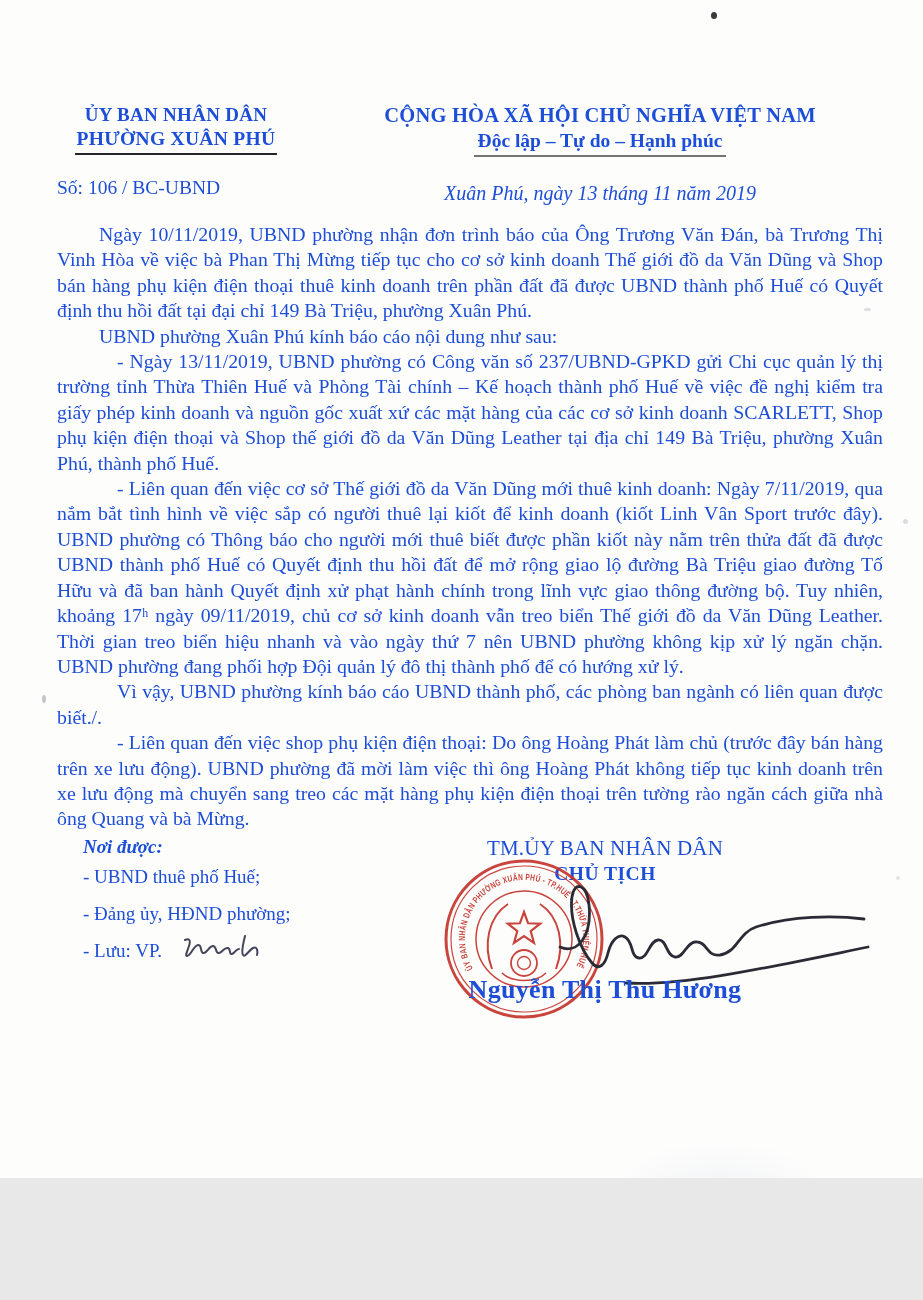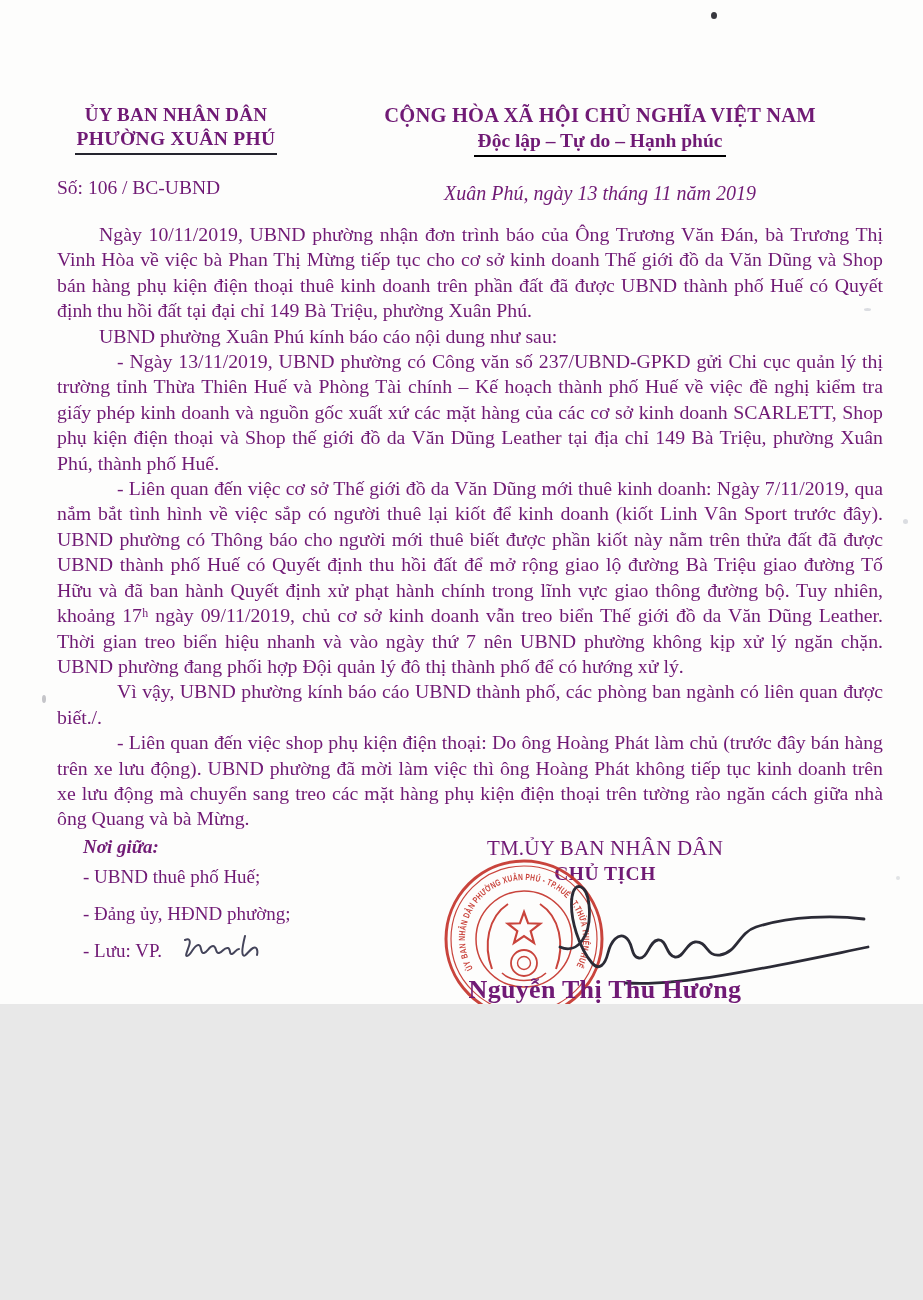--- a/index.html
+++ b/index.html
@@ -1,31 +1,31 @@
 <!DOCTYPE html>
 <html><head>
 <meta charset="utf-8">
 <style>
   * { margin:0; padding:0; box-sizing:border-box; }
   body { background:#e8e8e8; font-family:"Liberation Serif","DejaVu Serif",serif; }
   .page {
-    position:relative; width:923px; height:1004px; margin:0 auto;
-    background:#fdfdfc; color:#701a75; overflow:hidden;
+    position:relative; width:923px; height:1178px; margin:0 auto;
+    background:#fdfdfc; color:#1d4ed8; overflow:hidden;
   }
   
   .doc-header { display:flex; padding:104px 40px 0 57px; }
   .header-left { width:238px; text-align:center; flex-shrink:0; }
   .org-parent { font-size:19px; font-weight:bold; letter-spacing:.3px; }
   .org-name  { display:inline-block; font-size:19.5px; font-weight:bold; letter-spacing:.3px;
                border-bottom:2px solid #25252e; padding:0 2px 3px 2px; margin-top:2px; }
   .doc-number { text-align:left; font-size:19.5px; margin-top:22px; }
   .header-right { margin-left:auto; width:566px; text-align:center; }
   .motto1 { font-size:20.5px; font-weight:bold; letter-spacing:.2px; }
   .motto2 { display:inline-block; font-size:19.5px; font-weight:bold;
-            border-bottom:2px solid #000000; padding:0 4px 3px 4px; margin-top:3px; }
+            border-bottom:2px solid #737373; padding:0 4px 3px 4px; margin-top:3px; }
   .dateline { font-size:20px; font-style:italic; margin-top:25px; }
   
   .title-block { text-align:center; margin-top:27px; }
   .doc-title { font-size:25px; font-weight:bold; letter-spacing:1px; }
   .doc-subtitle { font-size:20.5px; font-weight:bold; margin-top:5px; }
   .doc-subtitle .u { border-bottom:2px solid #25252e; padding-bottom:2px; }
   
   .doc-body { padding:17px 40px 0 57px; font-size:19.8px; line-height:25.4px;font-family:Liberation Serif, serif; }
   .para { text-align:justify; }
   .para.normal { text-indent:42px; }
@@ -86,21 +86,21 @@
         <p class="para normal">UBND phường Xuân Phú kính báo cáo nội dung như sau:</p>
         <p class="para dash">- Ngày 13/11/2019, UBND phường có Công văn số 237/UBND-GPKD gửi Chi cục quản lý thị trường tỉnh Thừa Thiên Huế và Phòng Tài chính – Kế hoạch thành phố Huế về việc đề nghị kiểm tra giấy phép kinh doanh và nguồn gốc xuất xứ các mặt hàng của các cơ sở kinh doanh SCARLETT, Shop phụ kiện điện thoại và Shop thế giới đồ da Văn Dũng Leather tại địa chỉ 149 Bà Triệu, phường Xuân Phú, thành phố Huế.</p>
         <p class="para dash">- Liên quan đến việc cơ sở Thế giới đồ da Văn Dũng mới thuê kinh doanh: Ngày 7/11/2019, qua nắm bắt tình hình về việc sắp có người thuê lại kiốt để kinh doanh (kiốt Linh Vân Sport trước đây). UBND phường có Thông báo cho người mới thuê biết được phần kiốt này nằm trên thửa đất đã được UBND thành phố Huế có Quyết định thu hồi đất để mở rộng giao lộ đường Bà Triệu giao đường Tố Hữu và đã ban hành Quyết định xử phạt hành chính trong lĩnh vực giao thông đường bộ. Tuy nhiên, khoảng 17ʰ ngày 09/11/2019, chủ cơ sở kinh doanh vẫn treo biển Thế giới đồ da Văn Dũng Leather. Thời gian treo biển hiệu nhanh và vào ngày thứ 7 nên UBND phường không kịp xử lý ngăn chặn. UBND phường đang phối hợp Đội quản lý đô thị thành phố để có hướng xử lý.</p>
         <p class="para dash">Vì vậy, UBND phường kính báo cáo UBND thành phố, các phòng ban ngành có liên quan được biết./.</p>
         <p class="para dash">- Liên quan đến việc shop phụ kiện điện thoại: Do ông Hoàng Phát làm chủ (trước đây bán hàng trên xe lưu động). UBND phường đã mời làm việc thì ông Hoàng Phát không tiếp tục kinh doanh trên xe lưu động mà chuyển sang treo các mặt hàng phụ kiện điện thoại trên tường rào ngăn cách giữa nhà ông Quang và bà Mừng.</p>
       </div>
   </main>
 
   <footer class="doc-footer">
     <div class="recipients">
-      <div class="recipients-label">Nơi giữa:</div>
+      <div class="recipients-label">Nơi được:</div>
       <div>
           <div class="recipient-item">- UBND thuê phố Huế;</div>
           <div class="recipient-item">- Đảng ủy, HĐND phường;</div>
           <div class="recipient-item">- Lưu: VP.</div>
         </div>
       <svg class="handwriting" width="90" height="36" viewBox="0 0 90 36">
         <path class="hand-stroke" d="M6,8 C10,6 12,8 10,14 C8,20 6,24 8,24 C12,24 14,14 19,13 C23,12 21,22 25,21 C29,20 30,14 34,14 C38,14 36,22 40,21 C44,20 45,15 49,16 C52,17 50,23 53,22 C56,21 57,17 60,17 M66,4 C64,12 62,20 64,23 C66,26 70,18 74,16 C78,14 79,19 78,23"></path>
       </svg>
     </div>
 

